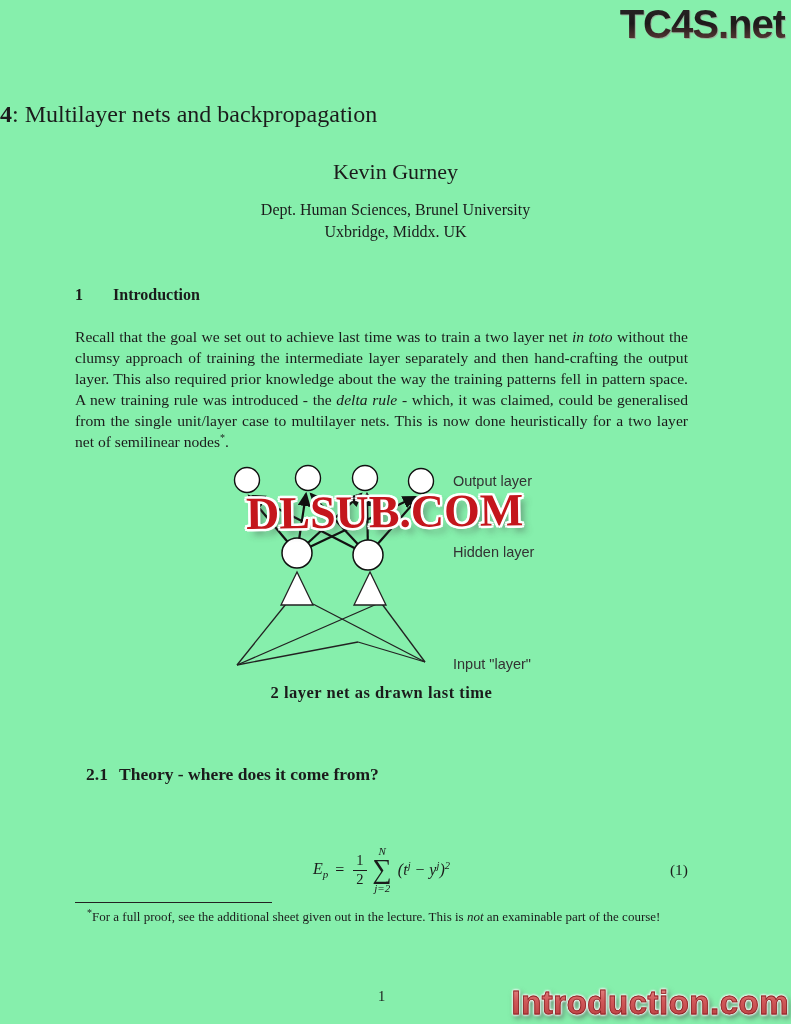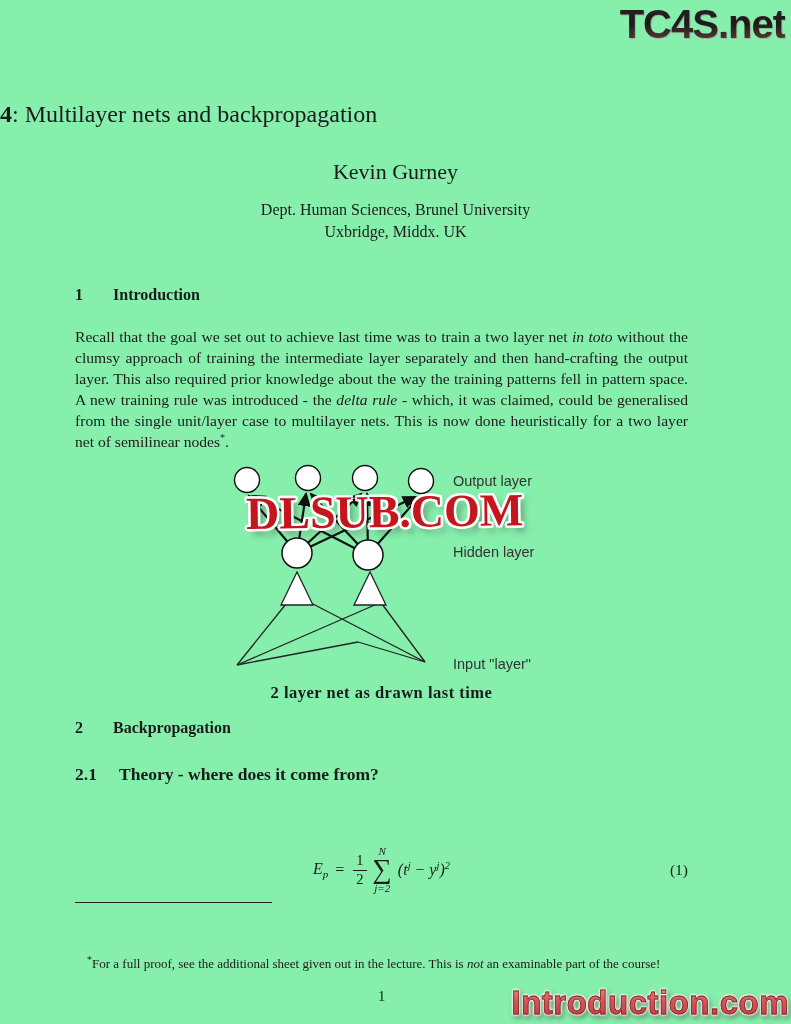--- a/index.html
+++ b/index.html
@@ -43,21 +43,21 @@
   
   .title-block { top:101px; left:0; width:100%; font-size:24px; }
   .title-number { font-weight:bold; }
   .author-line { top:159px; left:0; width:100%; text-align:center; font-size:22px; }
   .affil-block { top:199px; left:0; width:100%; text-align:center; font-size:16px; line-height:22px; }
 
   
   .sec-heading { font-weight:bold; font-size:16px; }
   .sec-heading .sec-num { display:inline-block; min-width:38px; }
   .subsec-heading { font-weight:bold; font-size:17.5px; }
-  .subsec-heading .sec-num { display:inline-block; min-width:44px; }
+  .subsec-heading .sec-num { display:inline-block; min-width:44px;text-align:center; }
   #sec1 { top:286px; left:75px; }
   #para1 { top:327px; left:75px; width:613px; font-size:15.6px; line-height:20.9px; text-align:justify; }
   #sec2 { top:719px; left:75px; }
   #sec21 { top:764px; left:75px; }
   #para2 { top:798px; left:75px; width:613px; font-size:15.6px; line-height:20.9px; text-align:justify; }
   .it { font-style:italic; }
   .fn-sup { font-size:10px; vertical-align:super; line-height:0; }
 
   
   #figure { top:460px; left:225px; width:340px; height:215px;text-align:right; }
@@ -75,21 +75,21 @@
   .frac { display:inline-flex; flex-direction:column; align-items:center; font-style:normal; font-size:14.5px; line-height:1.15; }
   .frac .num { border-bottom:1.3px solid #1b1b1b; padding:0 3px 1px; }
   .sum { display:inline-flex; flex-direction:column; align-items:center; line-height:1; margin:0 4px; }
   .sum .lim { font-size:11px; }
   .sum .sigma { font-size:27px; font-style:normal; line-height:0.95; }
   .eq sup { font-size:10.5px; }
   .eq-tag { position:absolute; right:0; top:50%; transform:translateY(-50%); font-size:15.5px; }
 
   
   #fnrule { top:902px; left:75px; width:197px; border-top:1.4px solid #222; height:0; }
-  #footnote { top:908px; left:75px; width:613px; font-size:13px; line-height:17.5px; text-align:justify; text-indent:12px;margin-top:47px; }
+  #footnote { top:908px; left:75px; width:613px; font-size:13px; line-height:17.5px; text-align:justify; text-indent:12px; }
   .page-number { top:988px; left:75px; width:613px; text-align:center; font-size:14.5px; }
 </style>
 </head>
 <body>
 
 <div class="page">
 
   <div class="abs tc4s">TC4S.net</div>
 
   <div class="abs title-block">
@@ -153,23 +153,20 @@
       <g font-family="Liberation Sans, sans-serif" font-size="14.5" fill="#333">
         <text x="228" y="26">Output layer</text>
         <text x="228" y="97">Hidden layer</text>
         <text x="228" y="209">Input "layer"</text>
       </g>
     </svg>
   </div>
   <div class="abs dlsub">DLSUB.COM</div>
   <div class="abs fig-caption">2 layer net as drawn last time</div>
 
-  <div class="abs sec-heading" id="sec2">
-    <span class="sec-num">2</span><span>Backpropagation</span>
-  </div>
   <div class="abs subsec-heading" id="sec21">
     <span class="sec-num">2.1</span><span>Theory - where does it come from?</span>
   </div>
 
   <div class="abs" id="eqrow">
     <div class="eq">
       <span><span>E</span><span class="sub">p</span></span>
       <span class="rel">=</span>
       <span class="frac">
         <span class="num">1</span>

